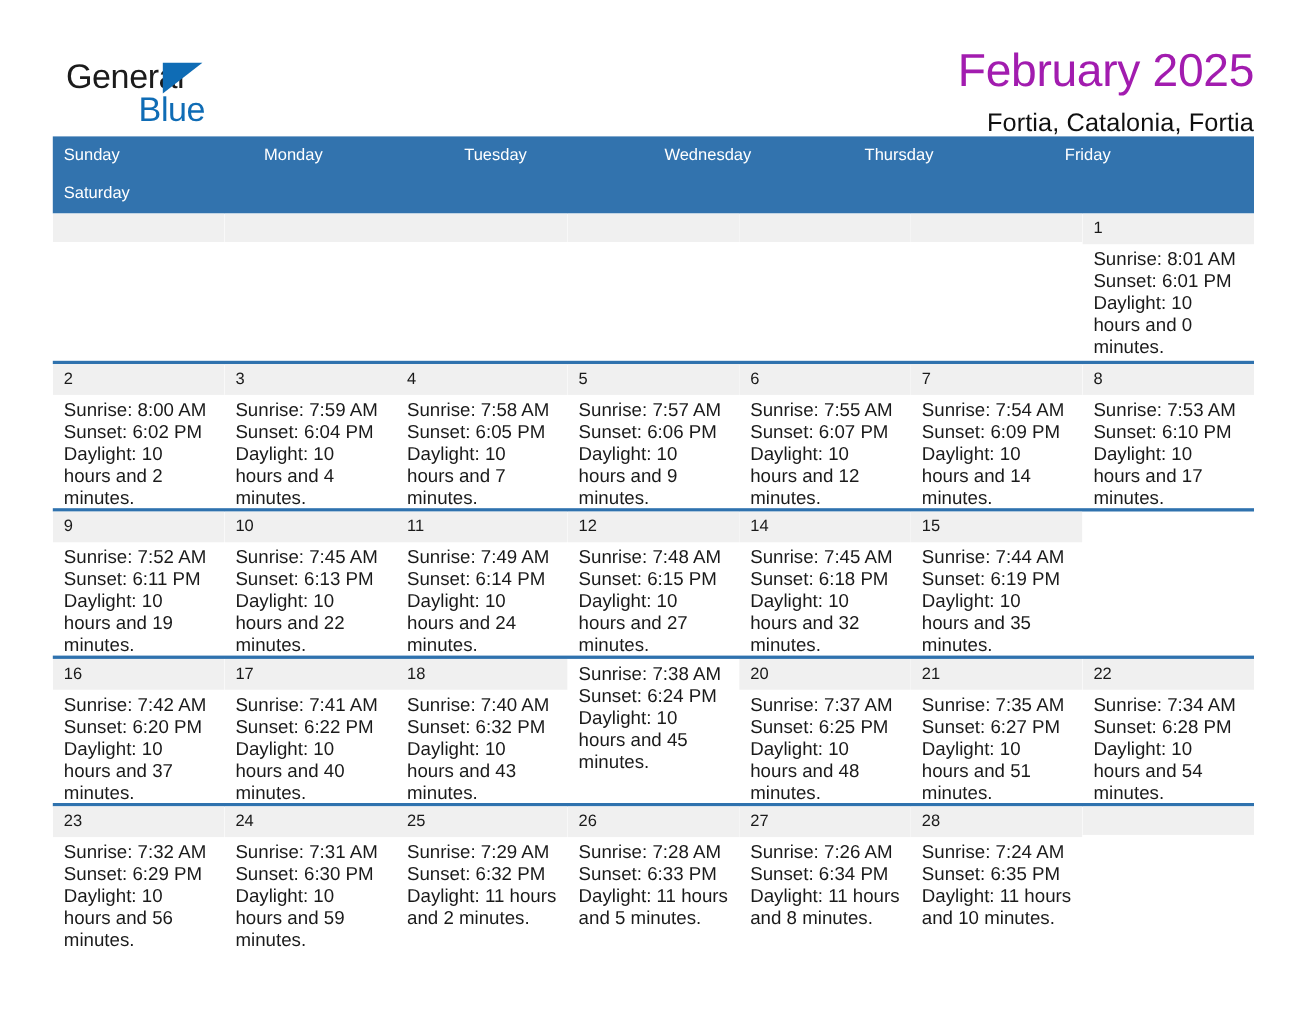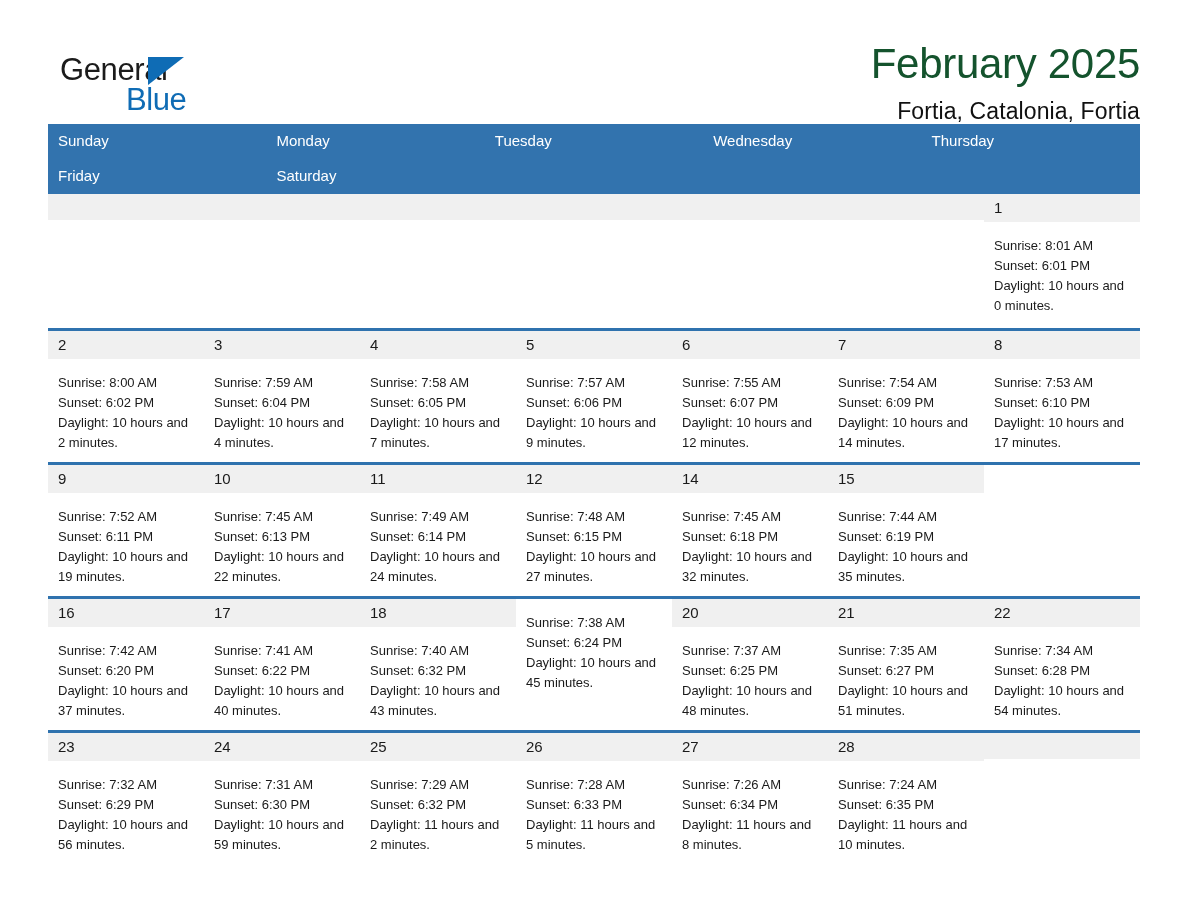--- a/index.html
+++ b/index.html
@@ -66,40 +66,40 @@
     line-height: 1;
     letter-spacing: -0.4px;
   }
   .titles {
     text-align: right;
     flex: 1 1 auto;
   }
   .month-title {
     font-size: 42px;
     font-weight: 400;
-    color: #14532d;
+    color: #a21caf;
     line-height: 1.05;
     letter-spacing: -0.3px;
     margin: 0;
   }
   .location {
     font-size: 23px;
     font-weight: 400;
     color: #101010;
     margin-top: 12px;
     letter-spacing: 0.1px;
   }
 
   
   .calendar {
     margin-top: 14px;
   }
   .weekdays {
     display: grid;
-    grid-template-columns: repeat(5, 1fr);
+    grid-template-columns: repeat(6, 1fr);
     background: #3273ae;
   }
   .weekday {
     color: #ffffff;
     font-size: 15px;
     padding: 8px 0 9px 10px;
     line-height: 1.2;
   }
   .week {
     display: grid;
@@ -123,22 +123,22 @@
     background: #f0f0f0;
     margin: 0 -10px;
     padding: 5px 10px 6px 10px;
     line-height: 1.15;
     min-height: 15px;
   }
   .day.empty .day-num {
     color: transparent;
   }
   .info {
-    padding-top: 14px;
-    font-size: 13px;
+    padding-top: 4px;
+    font-size: 17px;
     line-height: 20px;
     color: #1a1a1a;
   }
   .info div { white-space: nowrap; }
   .info .daylight { white-space: normal; }
 </style>
 </head>
 <body>
 
 <div class="page">

